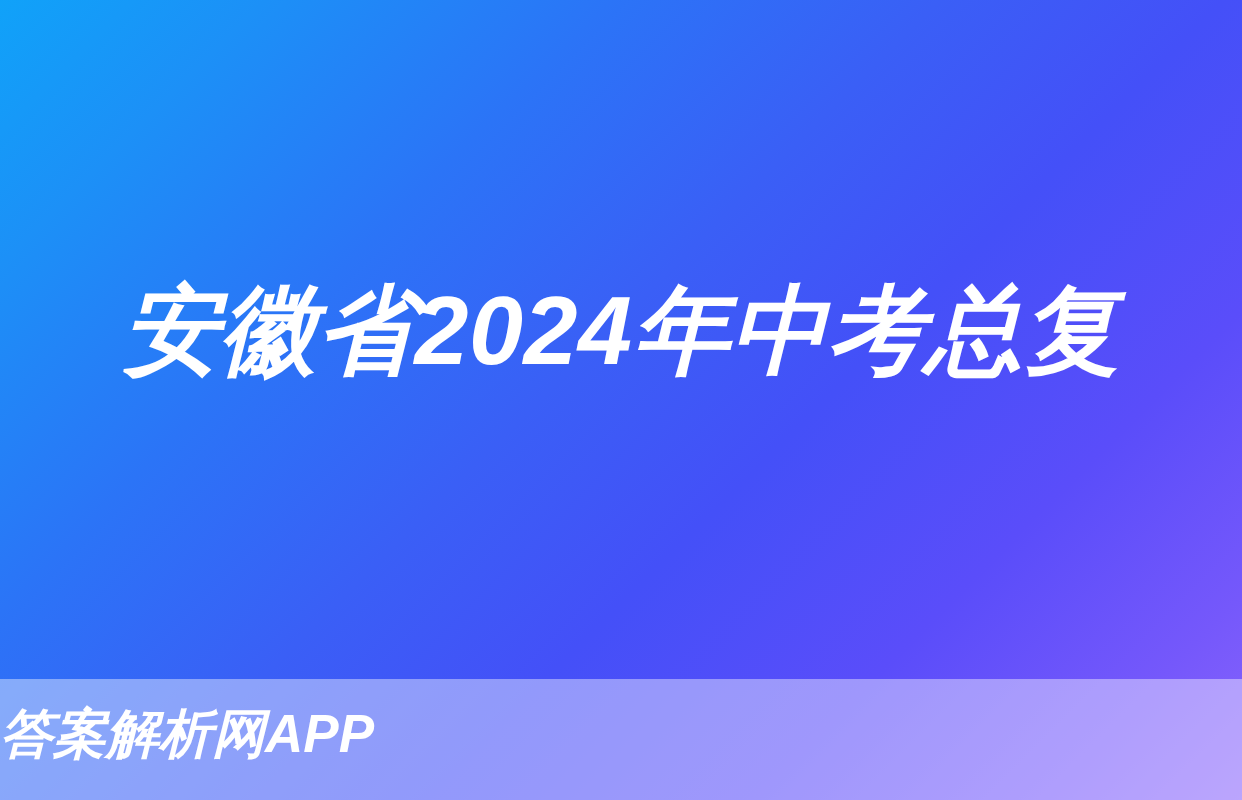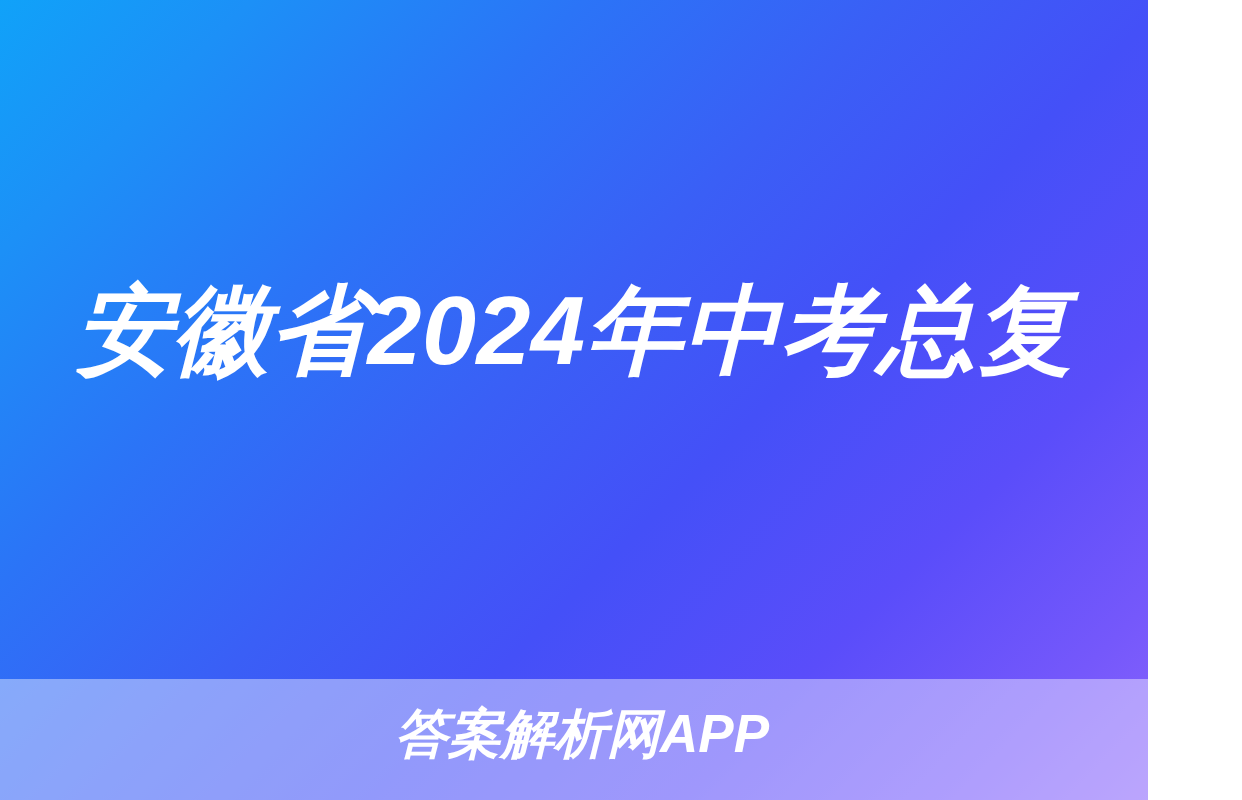--- a/index.html
+++ b/index.html
@@ -3,21 +3,21 @@
 <meta charset="utf-8">
 <style>
   html, body {
     margin: 0;
     padding: 0;
     background: #ffffff;
   }
 
   #poster {
     position: relative;
-    width: 1148px;
+    width: 1242px;
     height: 800px;
     overflow: hidden;
     font-family: "Liberation Sans", "DejaVu Sans", sans-serif;
     
     background: linear-gradient(135deg,
         #10A2F9 0%,
         #1C90F7 13%,
         #2B74F7 30%,
         #3A5FF6 46%,
         #4450F8 60%,
@@ -59,24 +59,23 @@
     text-rendering: geometricPrecision;
   }
 
   .title-line .latin {
     letter-spacing: 1px;
   }
 
   
   #watermark {
     position: absolute;
-    left: 16px;
+    left: 0;
     right: 0;
     top: 703px;
-    text-align: center;
   }
 
   #watermark .wm-text {
     color: #ffffff;
     font-size: 53px;
     line-height: 62px;
     font-weight: 700;
     font-style: italic;
     letter-spacing: 0px;
     white-space: nowrap;

